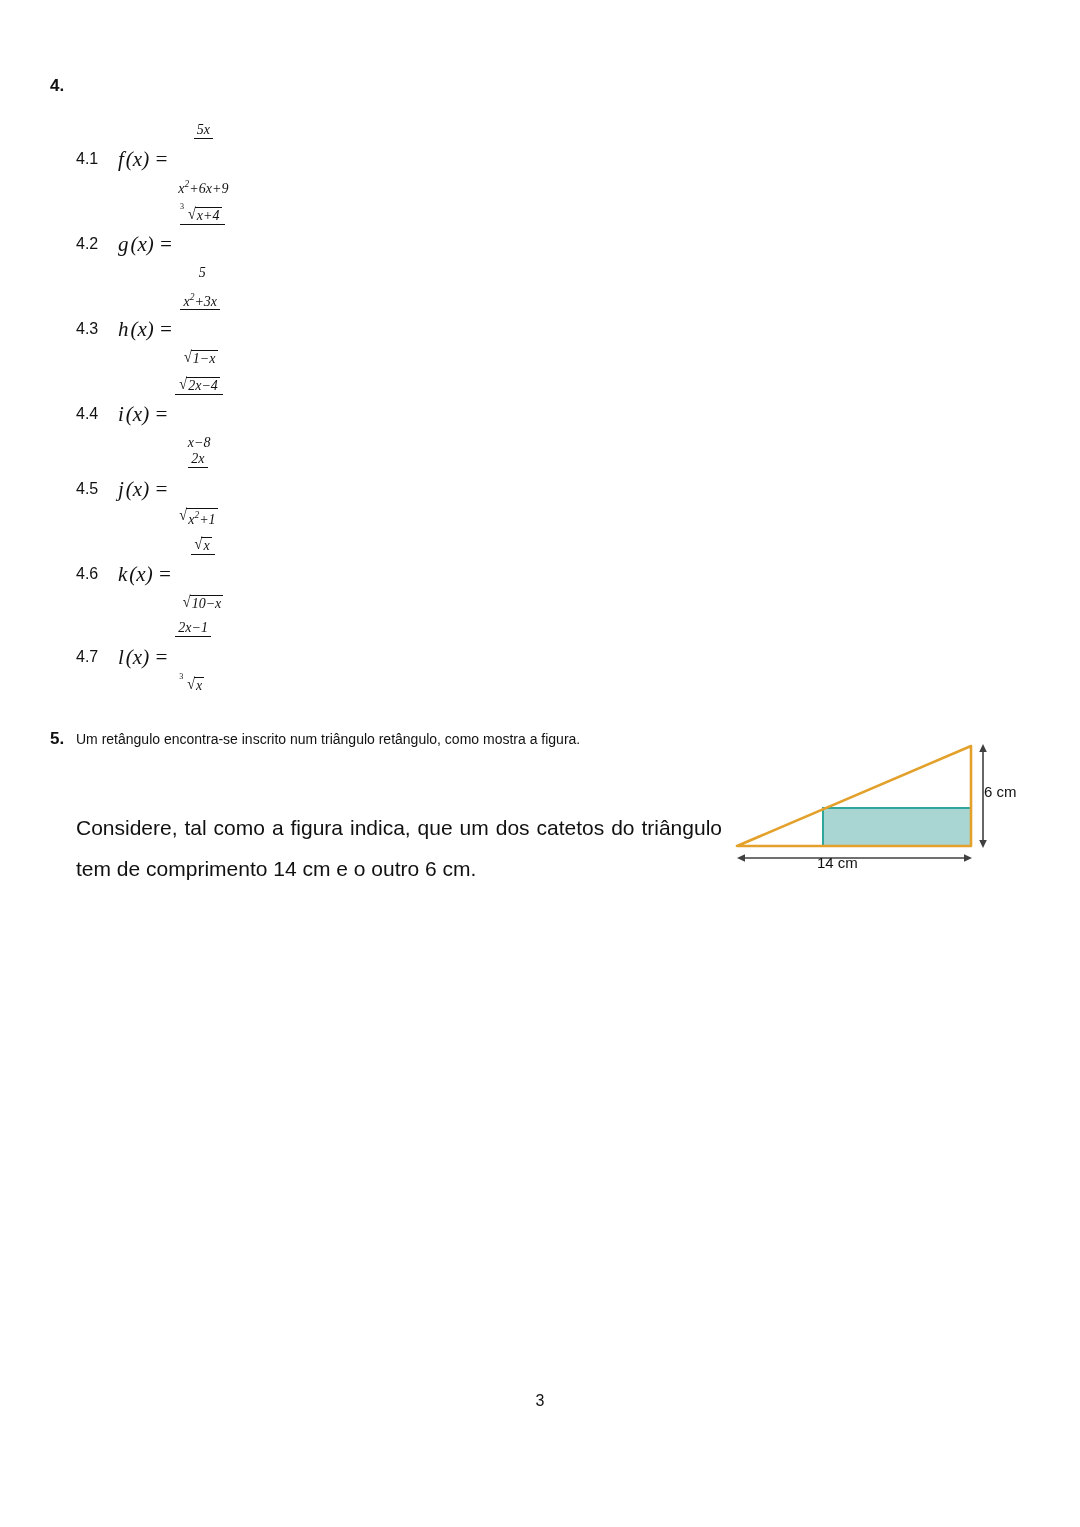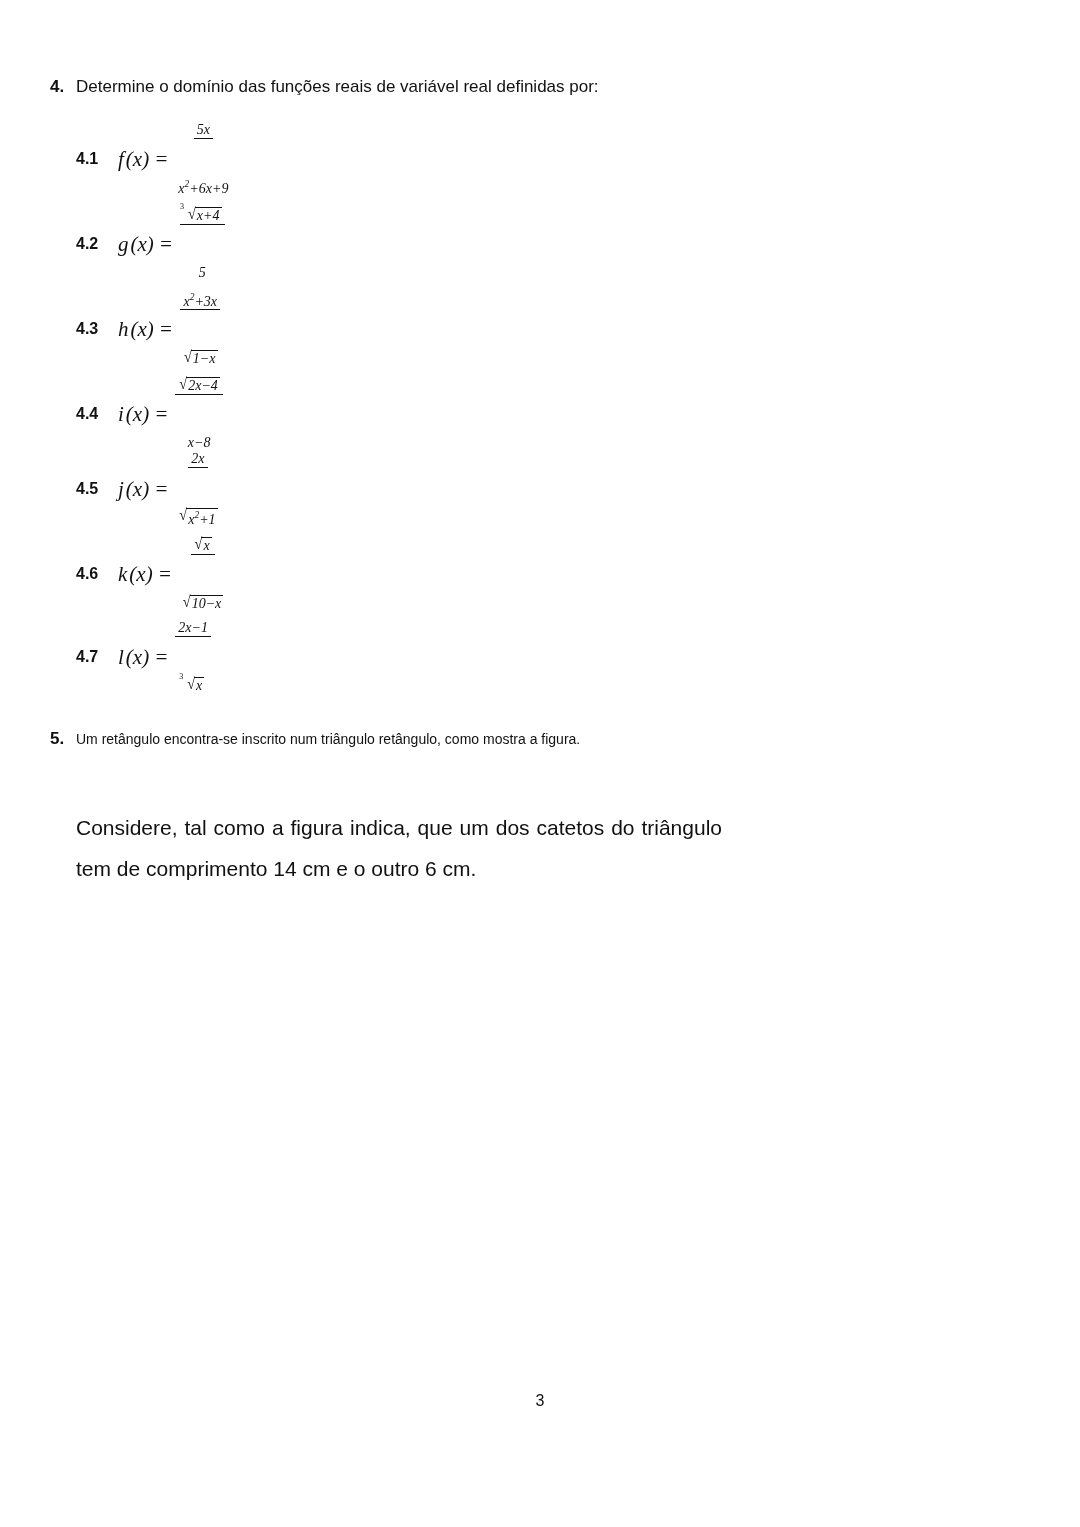--- a/index.html
+++ b/index.html
@@ -38,21 +38,21 @@
   }
 
   .sub-item {
     position: absolute;
     left: 76px;
     display: flex;
     align-items: center;
     height: 58px;
   }
   .sub-num {
-    font-weight: bold;
+    font-weight: normal;
     font-size: 16px;
     width: 42px;
     flex: 0 0 42px;
   }
   .formula {
     font-family: "Liberation Serif", serif;
     font-style: italic;
     font-size: 21px;
     display: flex;
     align-items: center;
@@ -191,21 +191,20 @@
     color: #111;
   }
 </style>
 </head>
 <body>
 
 <div class="page">
 
   <div class="ex4-head">
     <span class="q-num">4.</span>
-    <span class="q-text">Determine o domínio das funções reais de variável real definidas por:</span>
   </div>
 
   <div class="sub-item" style="top:130px">
     <span class="sub-num">4.1</span>
     <span class="formula">
       <span class="fname">f</span>
         <span>(x)</span>
       <span class="eq">=</span>
       <span class="frac">
         <span class="num">
@@ -345,16 +344,38 @@
 
   <div class="ex5-head">
     <span class="q-num">5.</span>
     <span class="p-just">Um retângulo encontra-se inscrito num triângulo retângulo, como mostra a figura.</span>
   </div>
 
   <div class="ex5-p2">Considere, tal como a figura indica, que um dos catetos do triângulo tem de comprimento 14 cm e o outro 6 cm.</div>
 
 
 
+  <div class="figure">
+    <svg width="350" height="160" viewBox="0 0 350 160">
+
+      <rect x="105" y="80" width="148" height="38" fill="#a9d6d2" stroke="#2fa69b" stroke-width="2"></rect>
+
+      <polygon points="19,118 253,118 253,18" fill="none" stroke="#e3a12c" stroke-width="2.6" stroke-linejoin="round"></polygon>
+
+      <g>
+        <line x1="265" y1="21" x2="265" y2="115" stroke="#404040" stroke-width="1.6"></line>
+        <polygon points="265,16 261.2,24 268.8,24" fill="#404040"></polygon>
+        <polygon points="265,120 261.2,112 268.8,112" fill="#404040"></polygon>
+      </g>
+
+      <g>
+        <line x1="24" y1="130" x2="249" y2="130" stroke="#404040" stroke-width="1.6"></line>
+        <polygon points="19,130 27,126.2 27,133.8" fill="#404040"></polygon>
+        <polygon points="254,130 246,126.2 246,133.8" fill="#404040"></polygon>
+      </g>
+    </svg>
+    <span class="fig-label lbl-6">6 cm</span>
+    <span class="fig-label lbl-14">14 cm</span>
+  </div>
 
   <div class="page-number">3</div>
 
 </div>
 
 </body></html>

